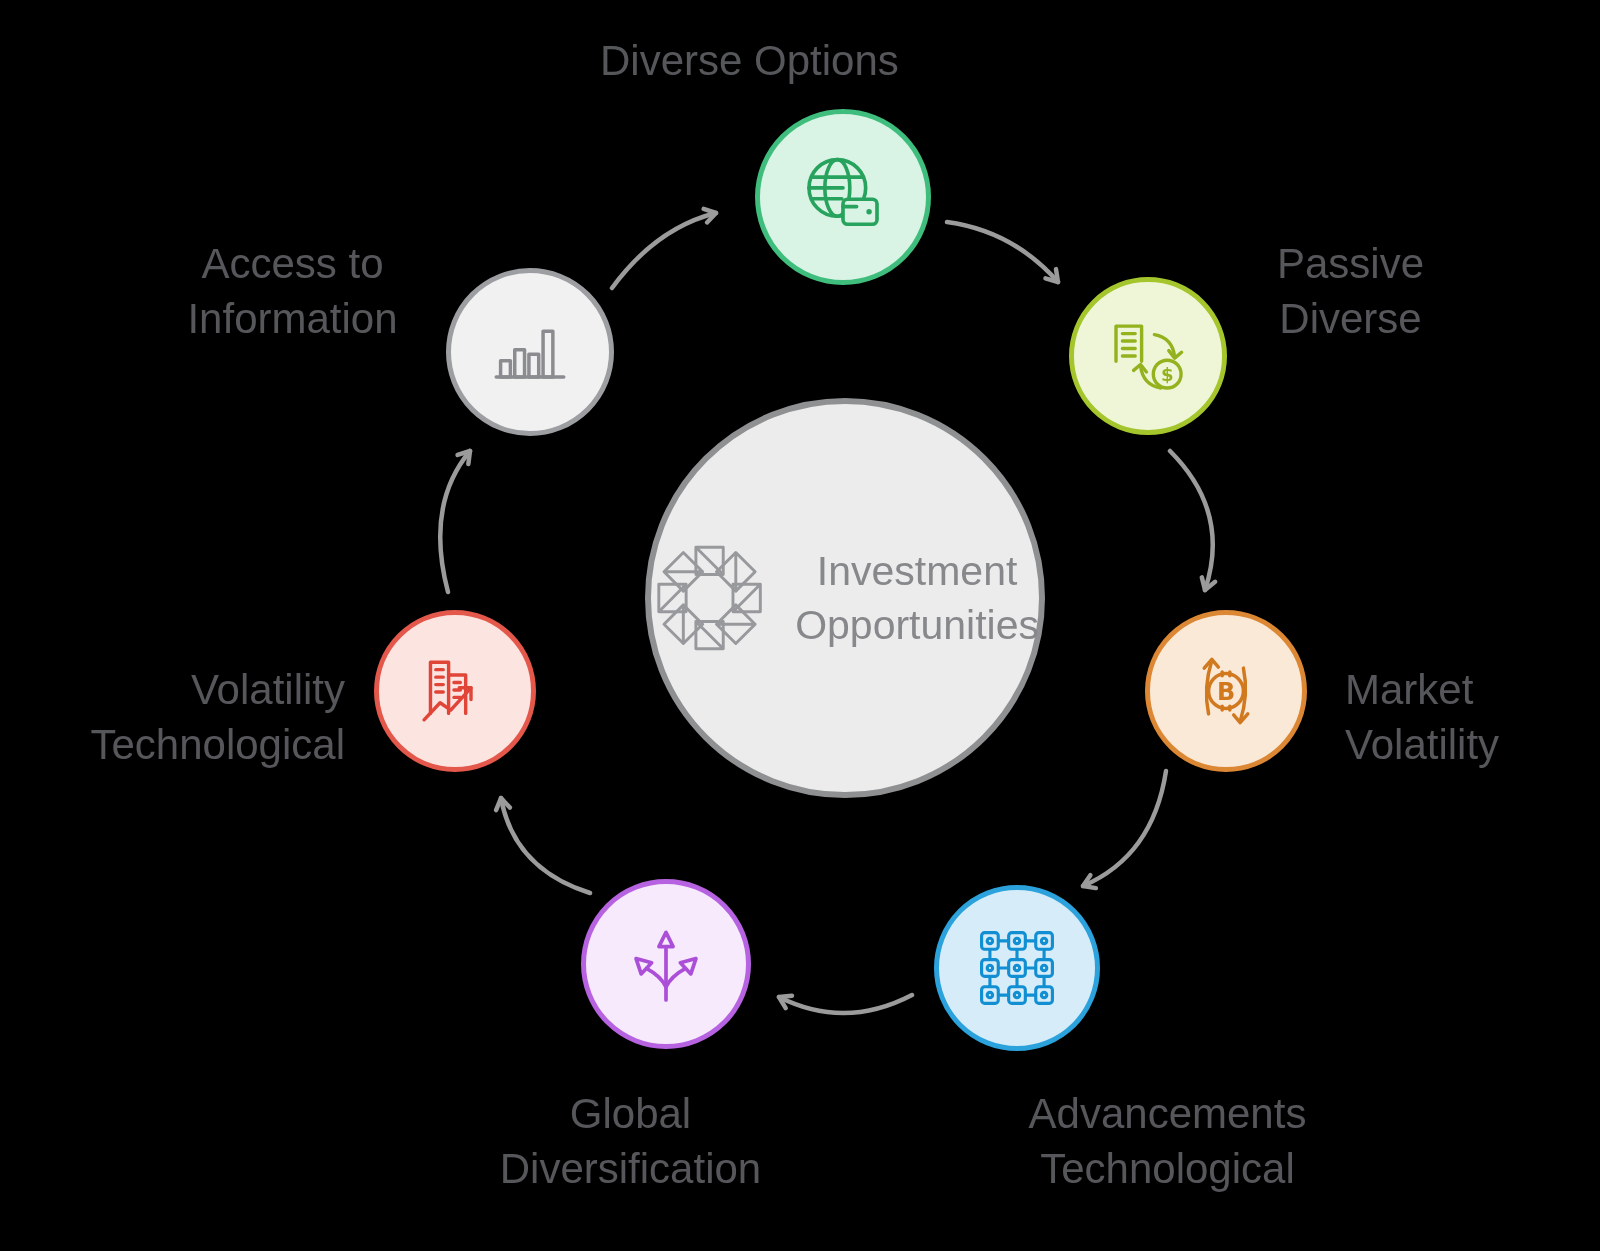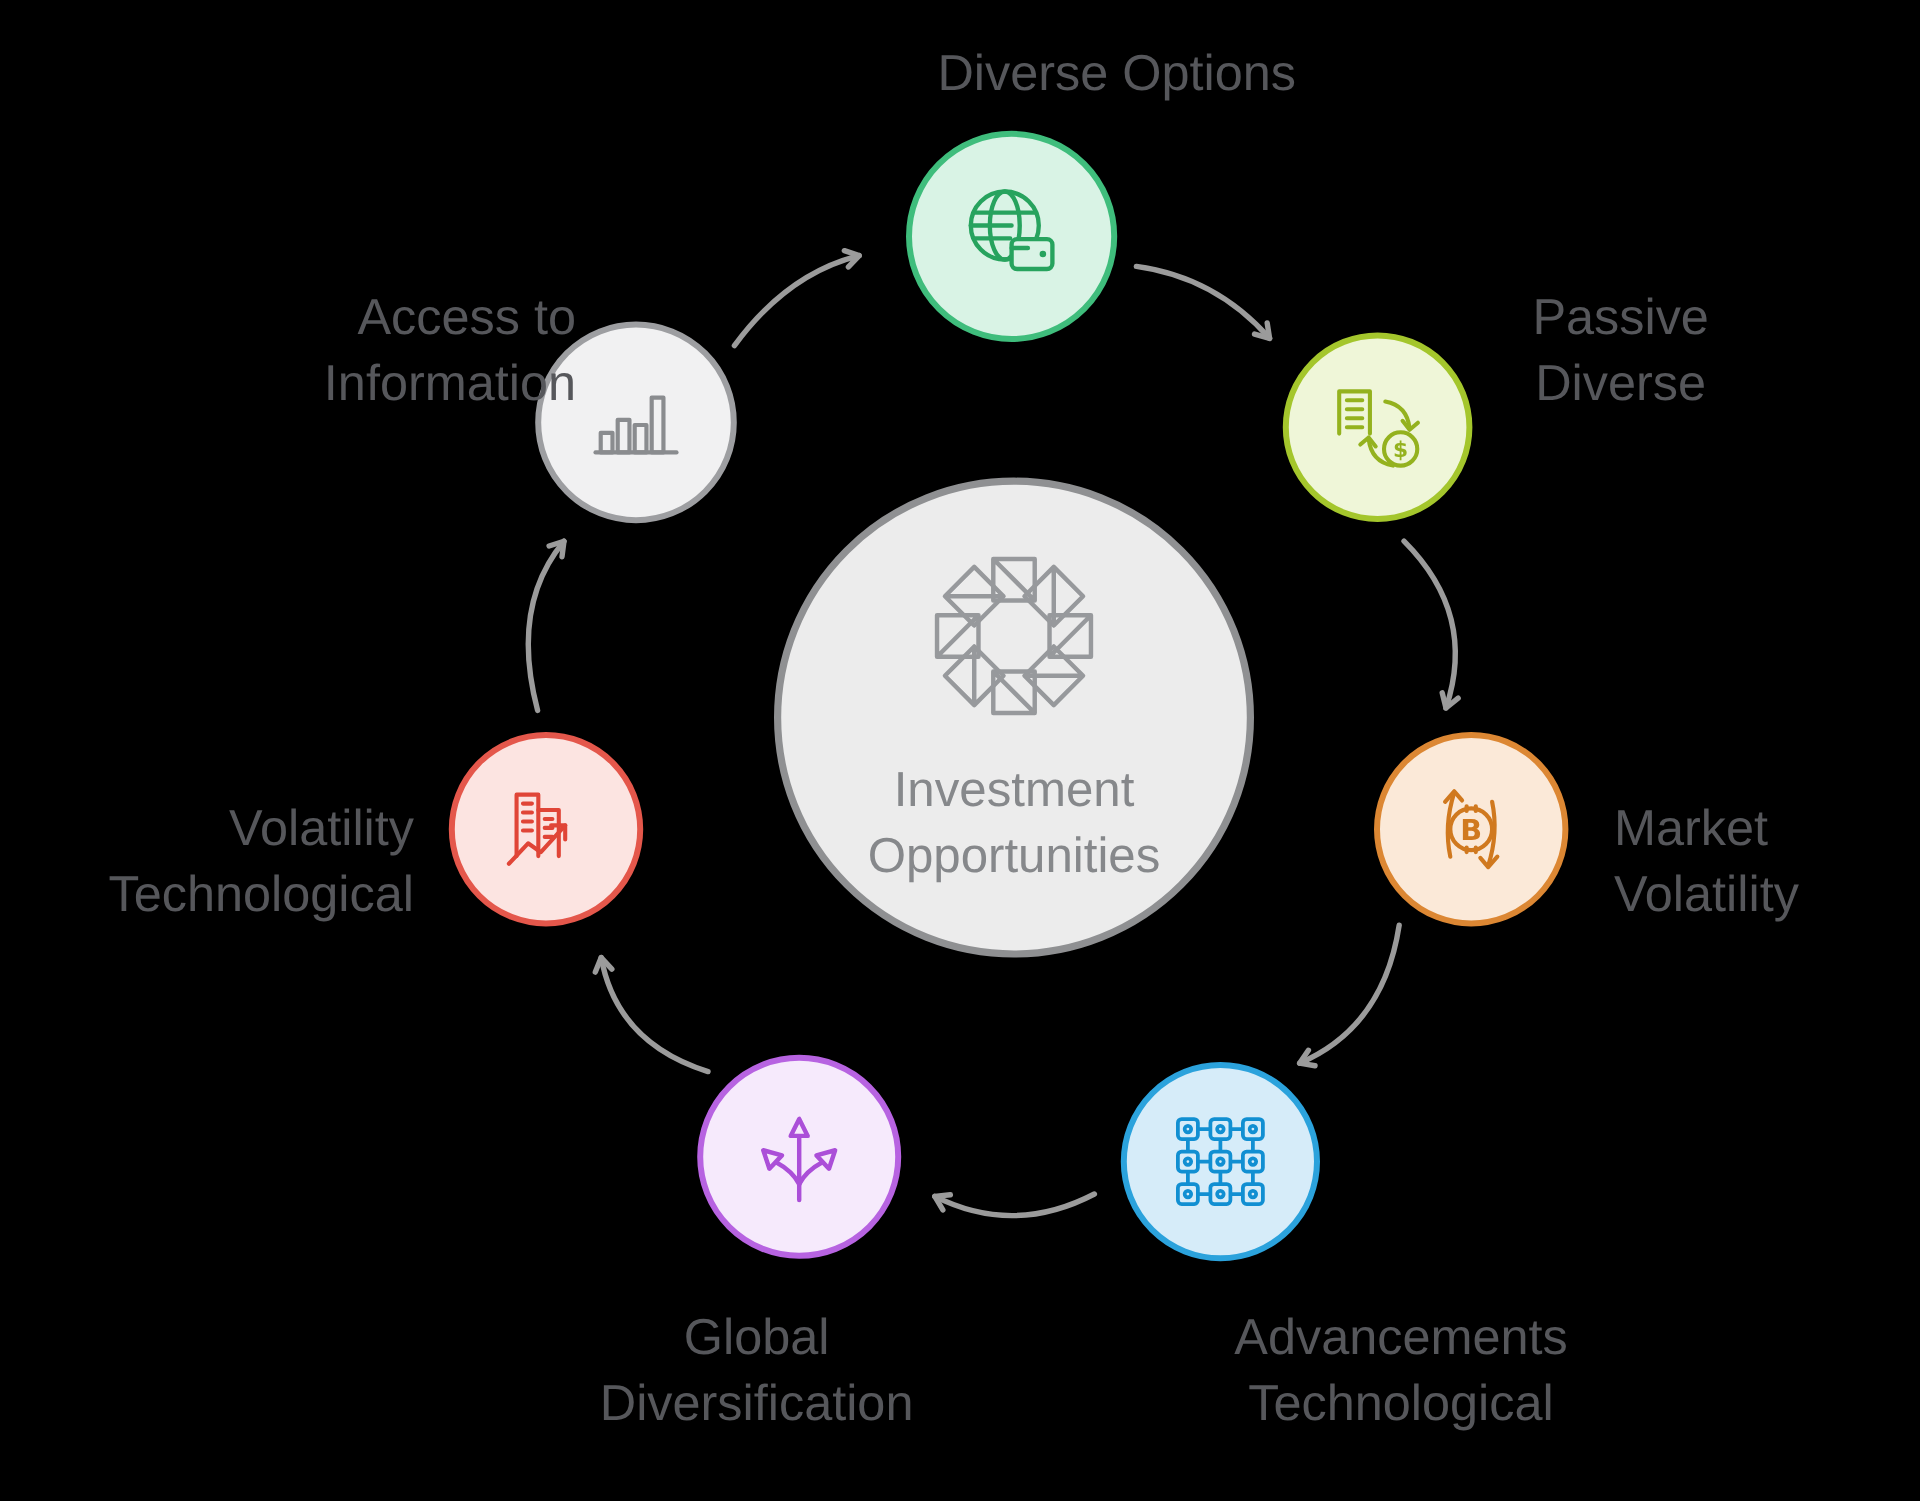--- a/index.html
+++ b/index.html
@@ -30,37 +30,37 @@
   .n-global     { left:581px;  top:879px; width:170px; height:170px; }
   .n-regulatory { left:374px;  top:610px; width:162px; height:162px; }
   .n-access     { left:446px;  top:268px; width:168px; height:168px; }
 
   
   #center-circle {
     position:absolute; left:645px; top:398px; width:400px; height:400px;
     border-radius:50%;
     background:var(--center-fill,#ececec);
     border:6px solid var(--center-border,#8f9092);
-    display:flex; flex-direction:column; align-items:center; justify-content:center;
+    display:flex; align-items:center; justify-content:center;
     gap:27px;
   }
   #center-icon { color:var(--center-icon,#97999c); }
   #center-title { color:var(--center-text,#86888b); font-size:41px; line-height:1.32; text-align:center; }
   #center-title span { display:block; }
 
   
   .label { position:absolute; color:var(--label-color,#56575b); font-size:42px; line-height:1.31; }
   .label span { display:block; }
-  .lbl-diverse    { left:600px;  top:33px;   width:480px; text-align:right; }
+  .lbl-diverse    { left:600px;  top:33px;   width:480px; text-align:left; }
   .lbl-passive    { left:1277px; top:236px;  text-align:center; }
   .lbl-market     { left:1345px; top:662px;  text-align:left; }
   .lbl-tech       { left:935px;  top:1086px; width:465px; text-align:center; }
   .lbl-global     { left:398px;  top:1086px; width:465px; text-align:center; }
   .lbl-regulatory { left:15px;   top:662px;  width:330px; text-align:right; }
-  .lbl-access     { left:105px;  top:236px;  width:375px; text-align:right; }
+  .lbl-access     { left:105px;  top:236px;  width:375px; text-align:center; }
 </style>
 </head>
 <body style="background: rgb(0, 0, 0);">
 
 <div id="canvas" style="--bg: #000000; --label-color: #56575b; --arrow-color: #9b9b9b; --center-fill: #ececec; --center-border: #8f9092; --center-icon: #97999c; --center-text: #86888b;">
 
   <svg id="arrows" viewBox="0 0 1600 1251">
     <defs>
       <marker id="ah" markerWidth="24" markerHeight="24" refX="16" refY="11" orient="auto" markerUnits="userSpaceOnUse">
         <path class="ah" d="M5 4 L16 11 L5 18"></path>

